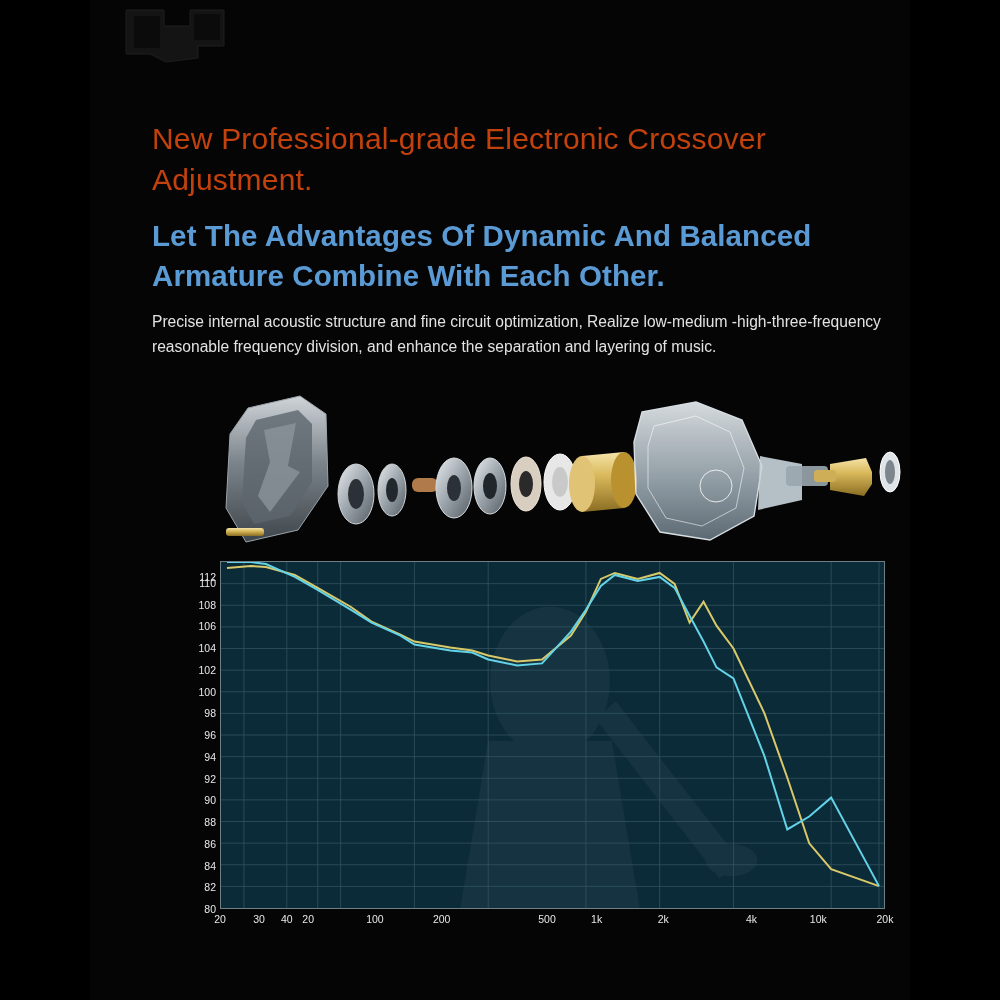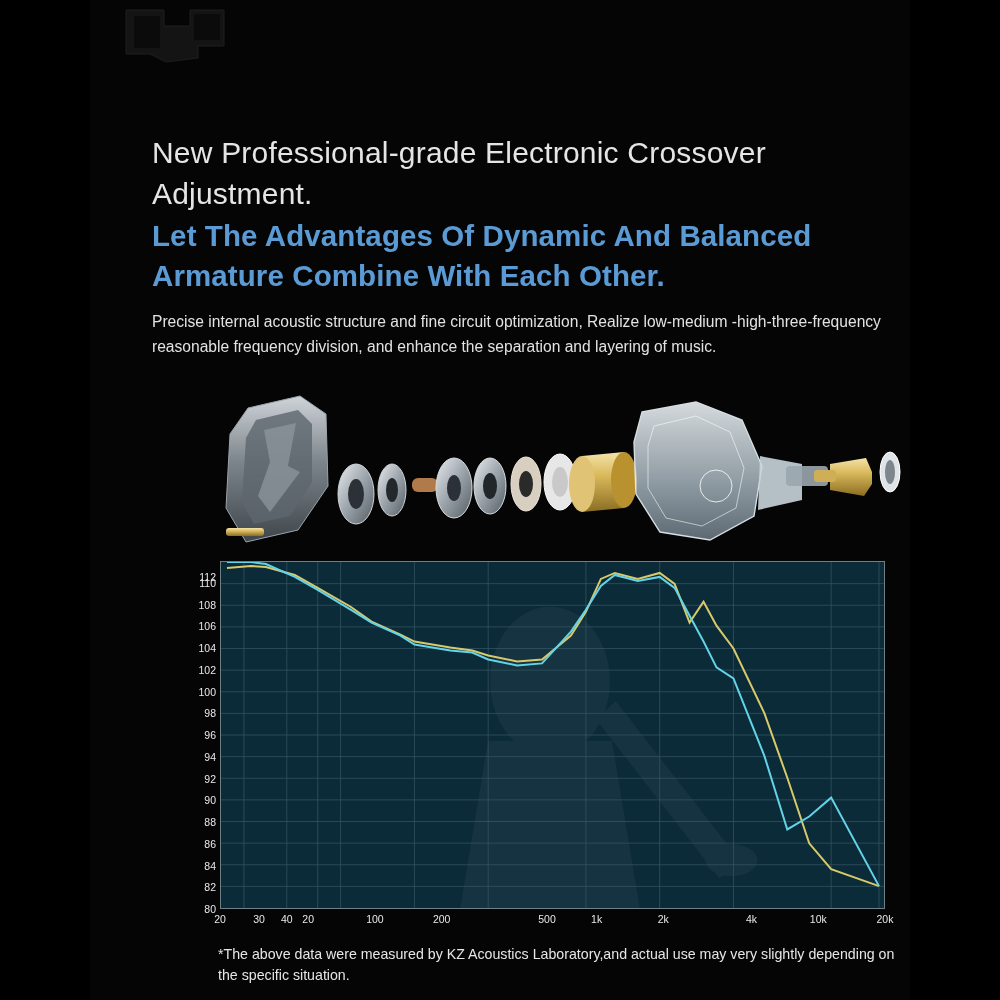--- a/index.html
+++ b/index.html
@@ -33,23 +33,23 @@
   .top-shape {
     position: absolute;
     left: 30px;
     top: 6px;
     width: 120px;
     height: 62px;
   }
   .headline {
     position: absolute;
     left: 62px;
-    top: 132px;
+    top: 118px;
     width: 740px;
-    color: #e5e5e5;
+    color: #c2410c;
     font-size: 30px;
     line-height: 1.38;
     font-weight: 400;
     letter-spacing: 0.2px;
   }
   .subhead {
     position: absolute;
     left: 62px;
     top: 216px;
     width: 750px;
@@ -309,15 +309,14 @@
           <span style="left: 221.667px;">200</span>
           <span style="left: 321px; padding-left: 12px;">500</span>
           <span style="left: 376.605px;">1k</span>
           <span style="left: 443.333px;">2k</span>
           <span style="left: 531.543px;">4k</span>
           <span style="left: 598.272px;">10k</span>
           <span style="left: 665px;">20k</span>
         </div>
     </div>
 
-    <div class="footnote">*The above data were measured by KZ Acoustics Laboratory,and actual use may very slightly depending on the specific situation.</div>
   </div>
 </div>
 
 </body></html>

